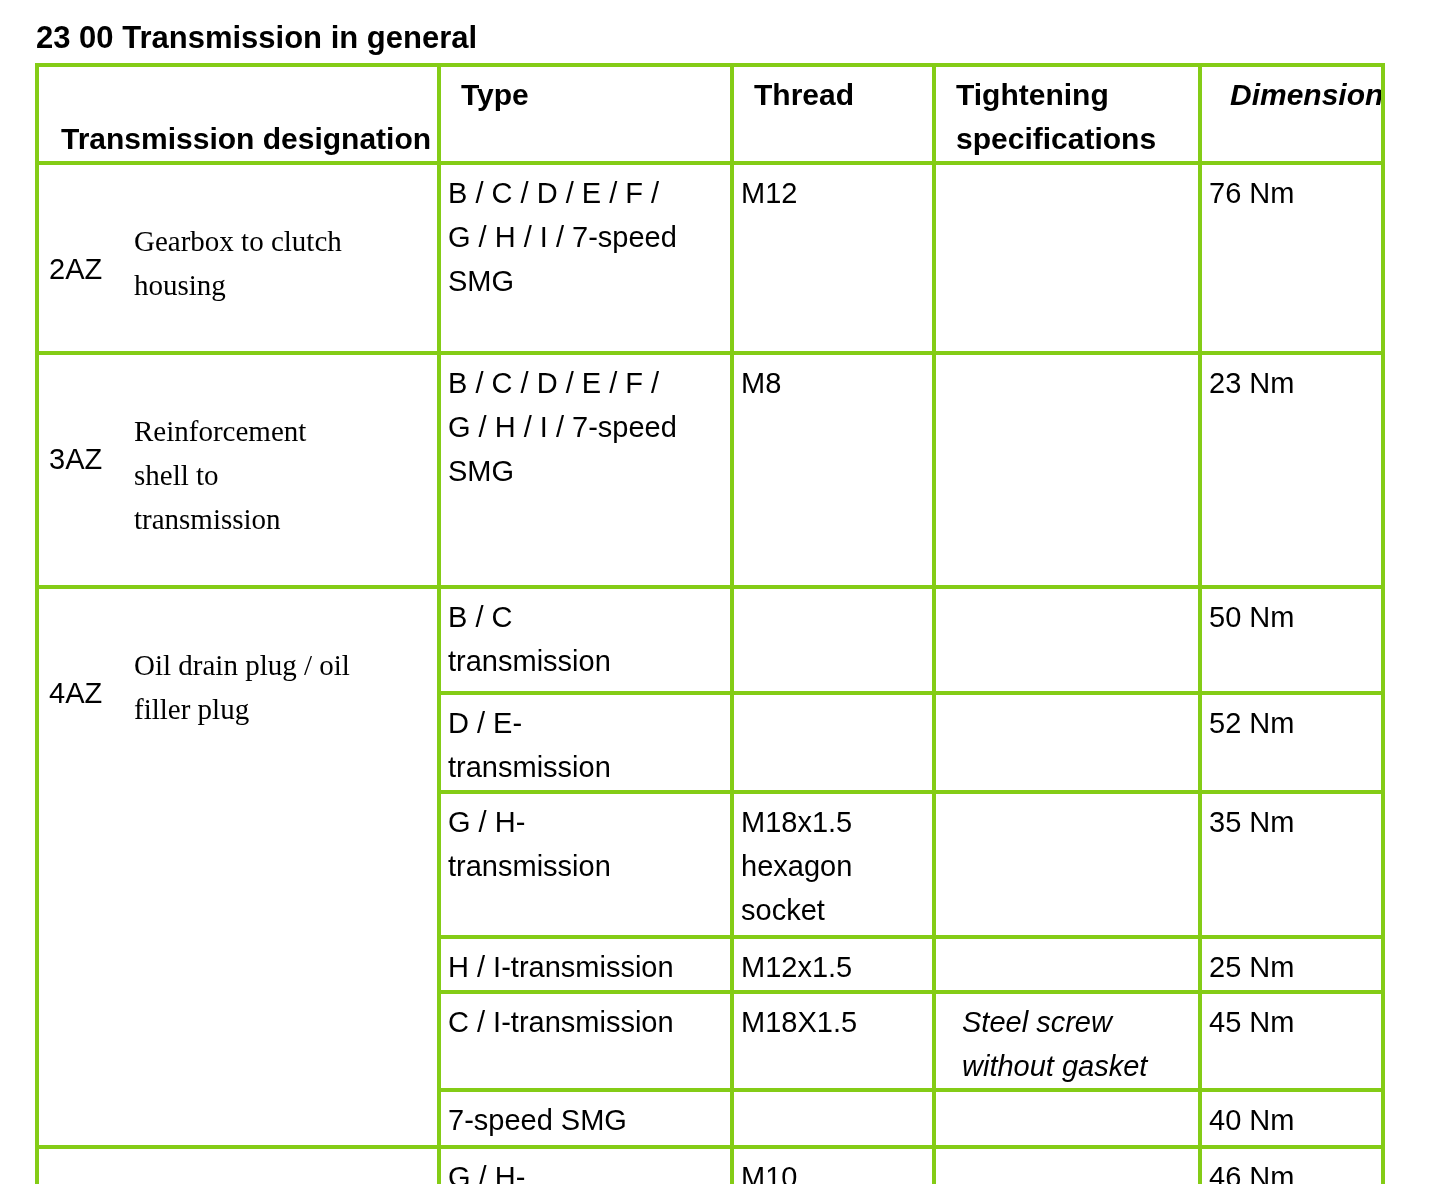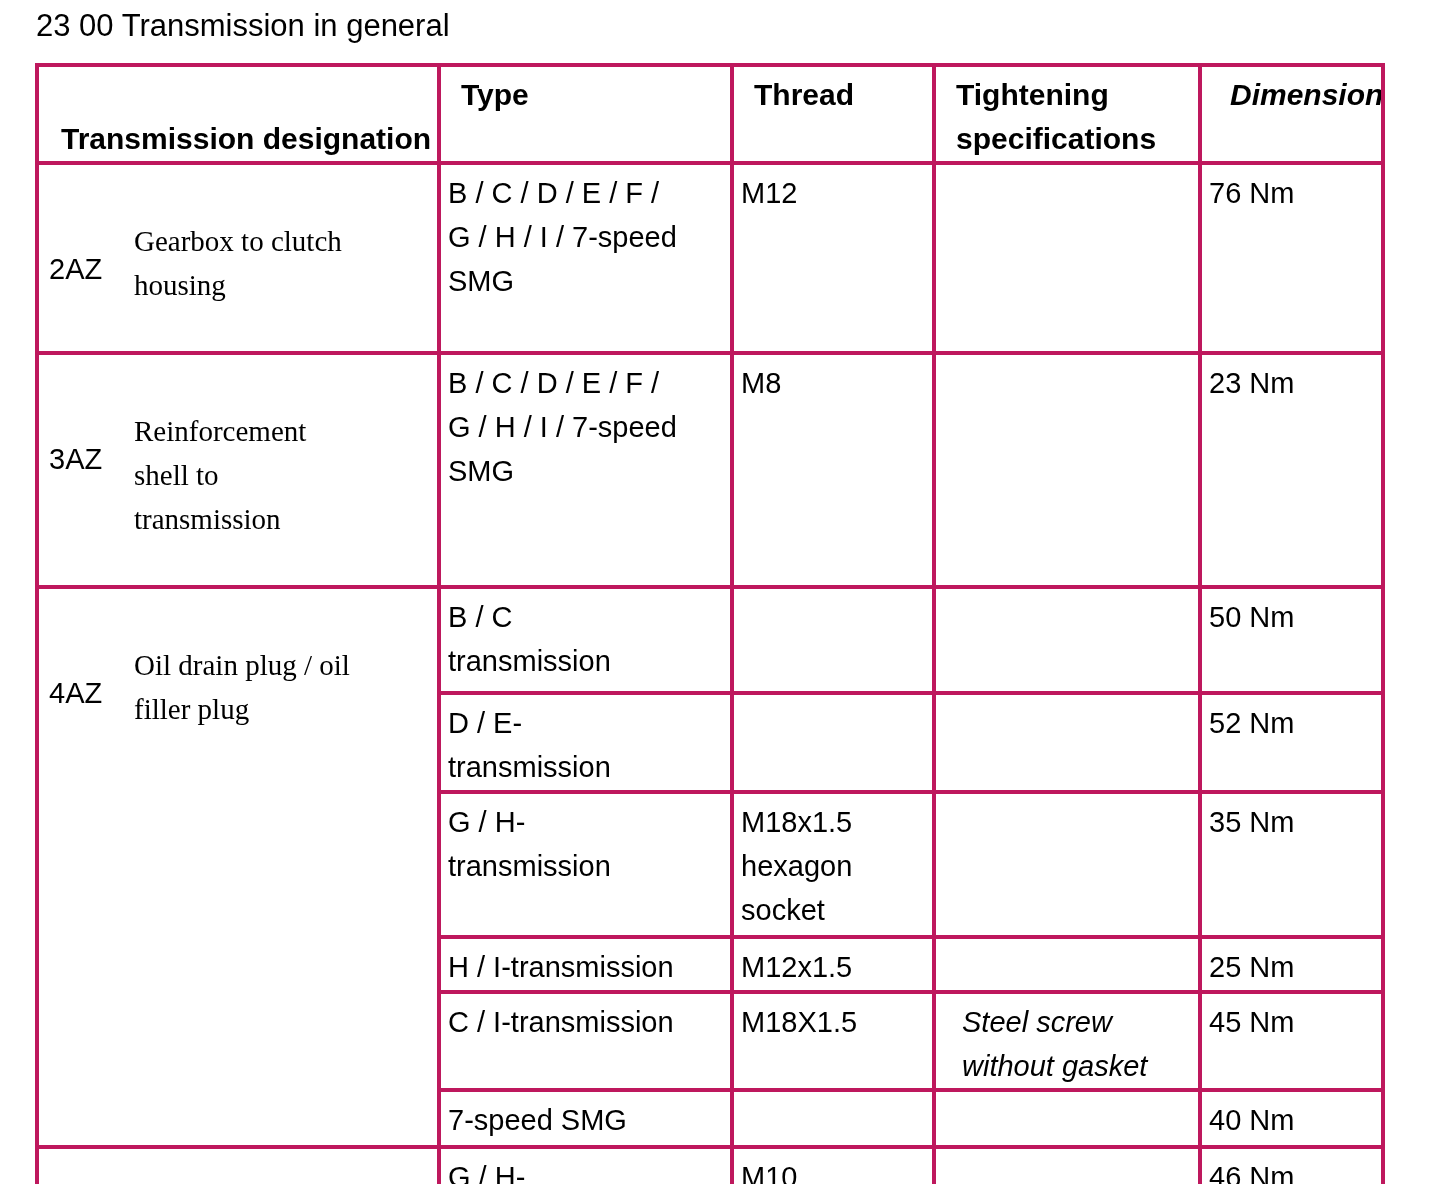--- a/index.html
+++ b/index.html
@@ -14,43 +14,43 @@
   }
   .page {
     position: relative;
     width: 1440px;
     height: 1184px;
     overflow: hidden;
   }
   .doc-title {
     position: absolute;
     left: 36px;
-    top: 8px;
+    top: 20px;
     font-size: 31px;
-    font-weight: normal;
+    font-weight: bold;
     letter-spacing: 0px;
     white-space: nowrap;
   }
   table.spec-table {
     position: absolute;
     left: 35px;
     top: 63px;
     border-collapse: collapse;
     table-layout: fixed;
     width: 1346px;
   }
   .spec-table col.c1 { width: 402px; }
   .spec-table col.c2 { width: 293px; }
   .spec-table col.c3 { width: 202px; }
   .spec-table col.c4 { width: 266px; }
   .spec-table col.c5 { width: 183px; }
 
   .spec-table th,
   .spec-table td {
-    border: 4px solid #be185d;
+    border: 4px solid #84cc16;
     vertical-align: top;
     text-align: left;
     font-size: 29px;
     line-height: 44px;
     padding: 6px 4px 0 7px;
     white-space: pre-line;
     overflow: hidden;
   }
   .spec-table th {
     font-weight: bold;

